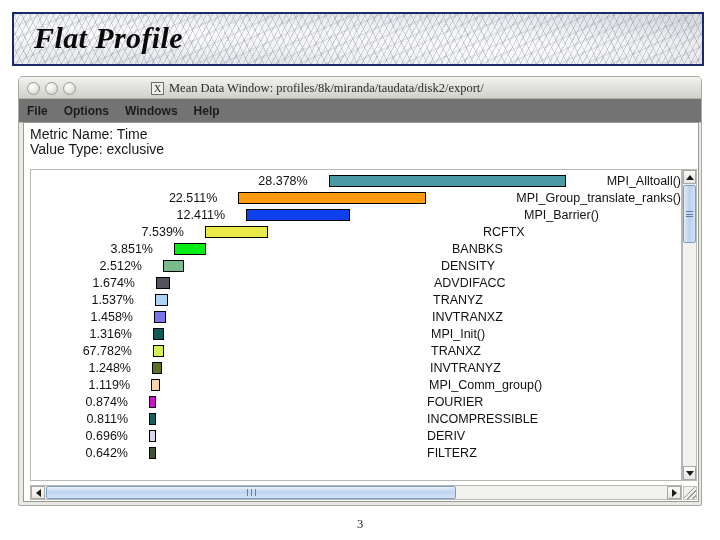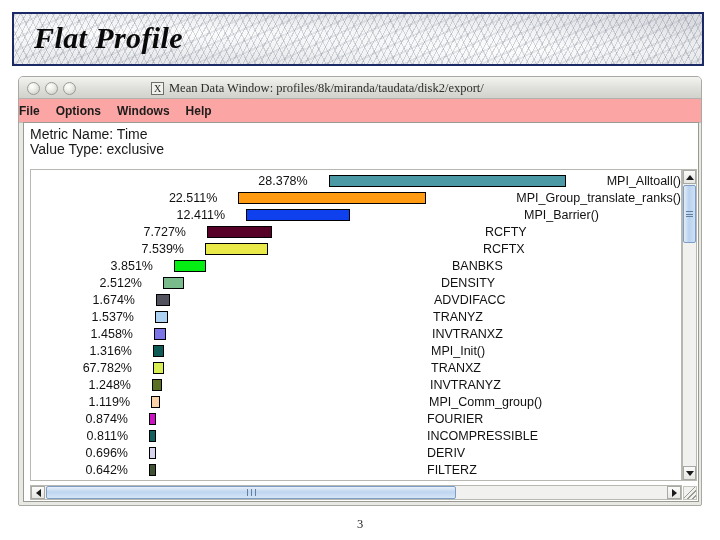--- a/index.html
+++ b/index.html
@@ -80,24 +80,24 @@
   }
   #window-title-text {
     font-size: 12.5px; color: #2d2d2b;
     white-space: nowrap;
     font-family: "Liberation Serif", serif;
   }
 
   
   #menubar {
     height: 24px;
-    background: #fca5a5;
+    background: #737373;
     border-bottom: 1px solid #bdbdb8;
     display: flex; align-items: center;
-    padding-left: 0;
+    padding-left: 8px;
     gap: 16px;
   }
   .menu-item {
     font-size: 12px; color: #1c1c1a;
     font-weight: bold;
     cursor: default;
     white-space: nowrap;
     font-family: "Liberation Sans", sans-serif;
   }
 
@@ -286,26 +286,20 @@
             <div style="width: 49px; flex: 0 0 auto;"></div>
             <div class="fn-col">MPI_Group_translate_ranks()</div>
           </div>
           <div class="chart-row">
             <div class="pct-col" style="width: 197px;">12.411%</div>
             <div class="bar" style="width: 104px; background: rgb(15, 64, 238);"></div>
             <div style="width: 133px; flex: 0 0 auto;"></div>
             <div class="fn-col">MPI_Barrier()</div>
           </div>
           <div class="chart-row">
-            <div class="pct-col" style="width: 158px;">7.727%</div>
-            <div class="bar" style="width: 65px; background: rgb(86, 0, 40);"></div>
-            <div style="width: 172px; flex: 0 0 auto;"></div>
-            <div class="fn-col">RCFTY</div>
-          </div>
-          <div class="chart-row">
             <div class="pct-col" style="width: 156px;">7.539%</div>
             <div class="bar" style="width: 63px; background: rgb(233, 234, 74);"></div>
             <div style="width: 174px; flex: 0 0 auto;"></div>
             <div class="fn-col">RCFTX</div>
           </div>
           <div class="chart-row">
             <div class="pct-col" style="width: 125px;">3.851%</div>
             <div class="bar" style="width: 32px; background: rgb(5, 238, 20);"></div>
             <div style="width: 205px; flex: 0 0 auto;"></div>
             <div class="fn-col">BANBKS</div>

